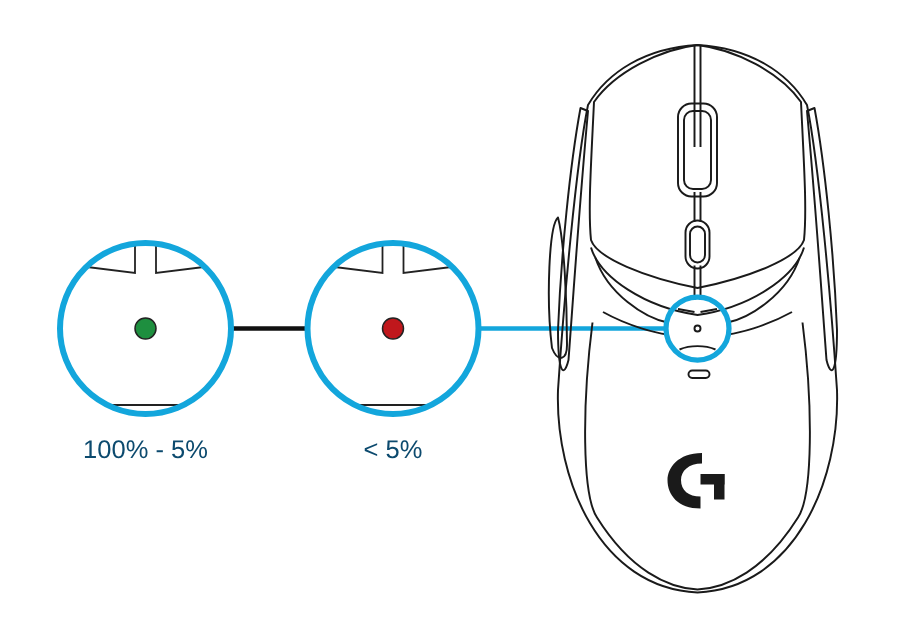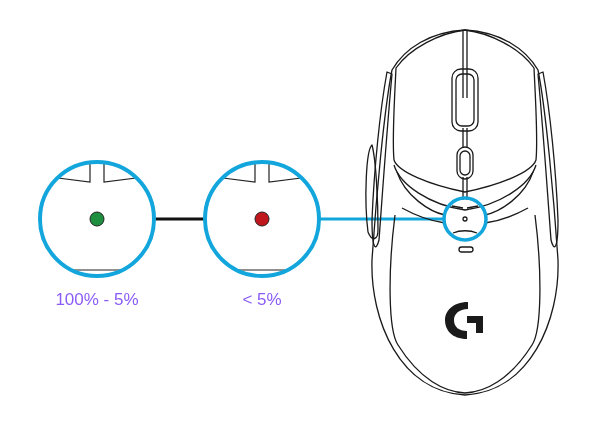--- a/index.html
+++ b/index.html
@@ -1,19 +1,19 @@
 <!DOCTYPE html>
 <html><head>
   <meta charset="utf-8">
   <style>
     html, body { margin: 0; padding: 0; background: #ffffff; }
     body { width: 601px; height: 424px; position: relative; overflow: hidden;
            font-family: "Liberation Sans", "DejaVu Sans", sans-serif; }
     #diagram { position: absolute; left: 0; top: 0; width: 601px; height: 424px; }
-    .label { position: absolute; font-size: 17px; color: #8b5cf6; white-space: nowrap;
+    .label { position: absolute; font-size: 17px; color: #0c4a6e; white-space: nowrap;
              transform: translateX(-50%); }
     #label-full { left: 97px; top: 290px; }
     #label-low { left: 262px; top: 290px; }
   </style>
 </head>
 <body>
 
 <svg id="diagram" viewBox="0 0 601 424" xmlns="http://www.w3.org/2000/svg">
 
   <line x1="155" y1="219" x2="204" y2="219" stroke="#111" stroke-width="3"></line>

